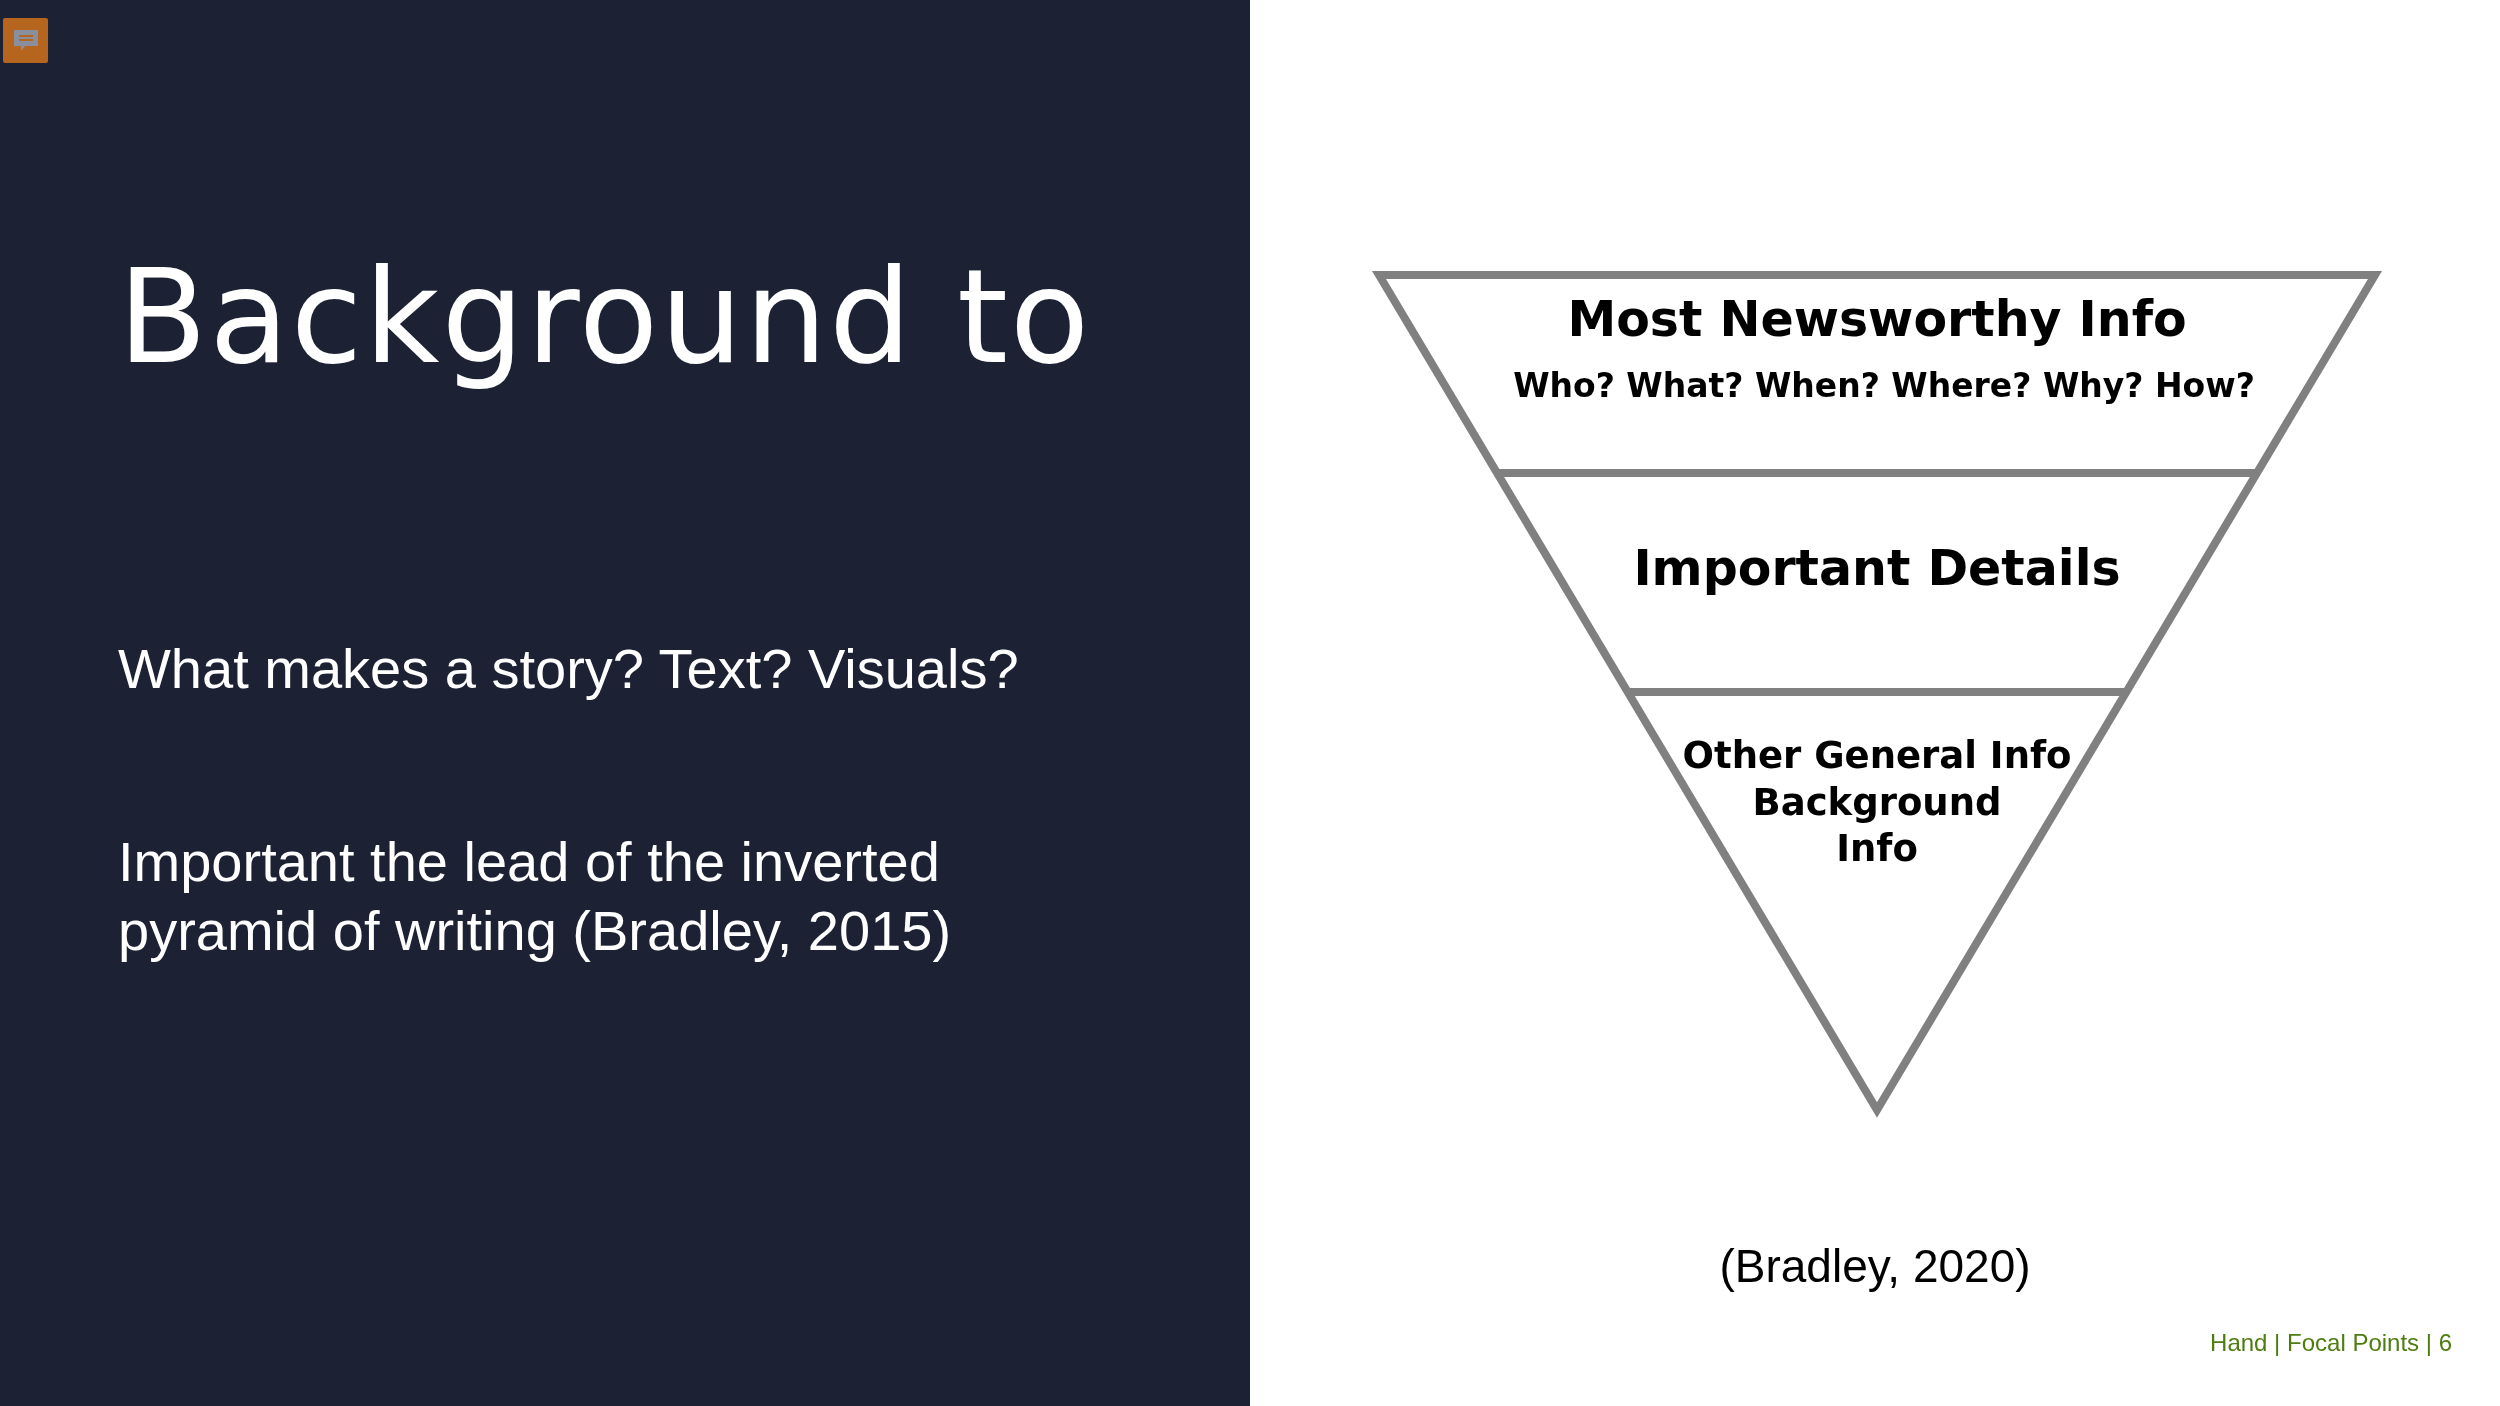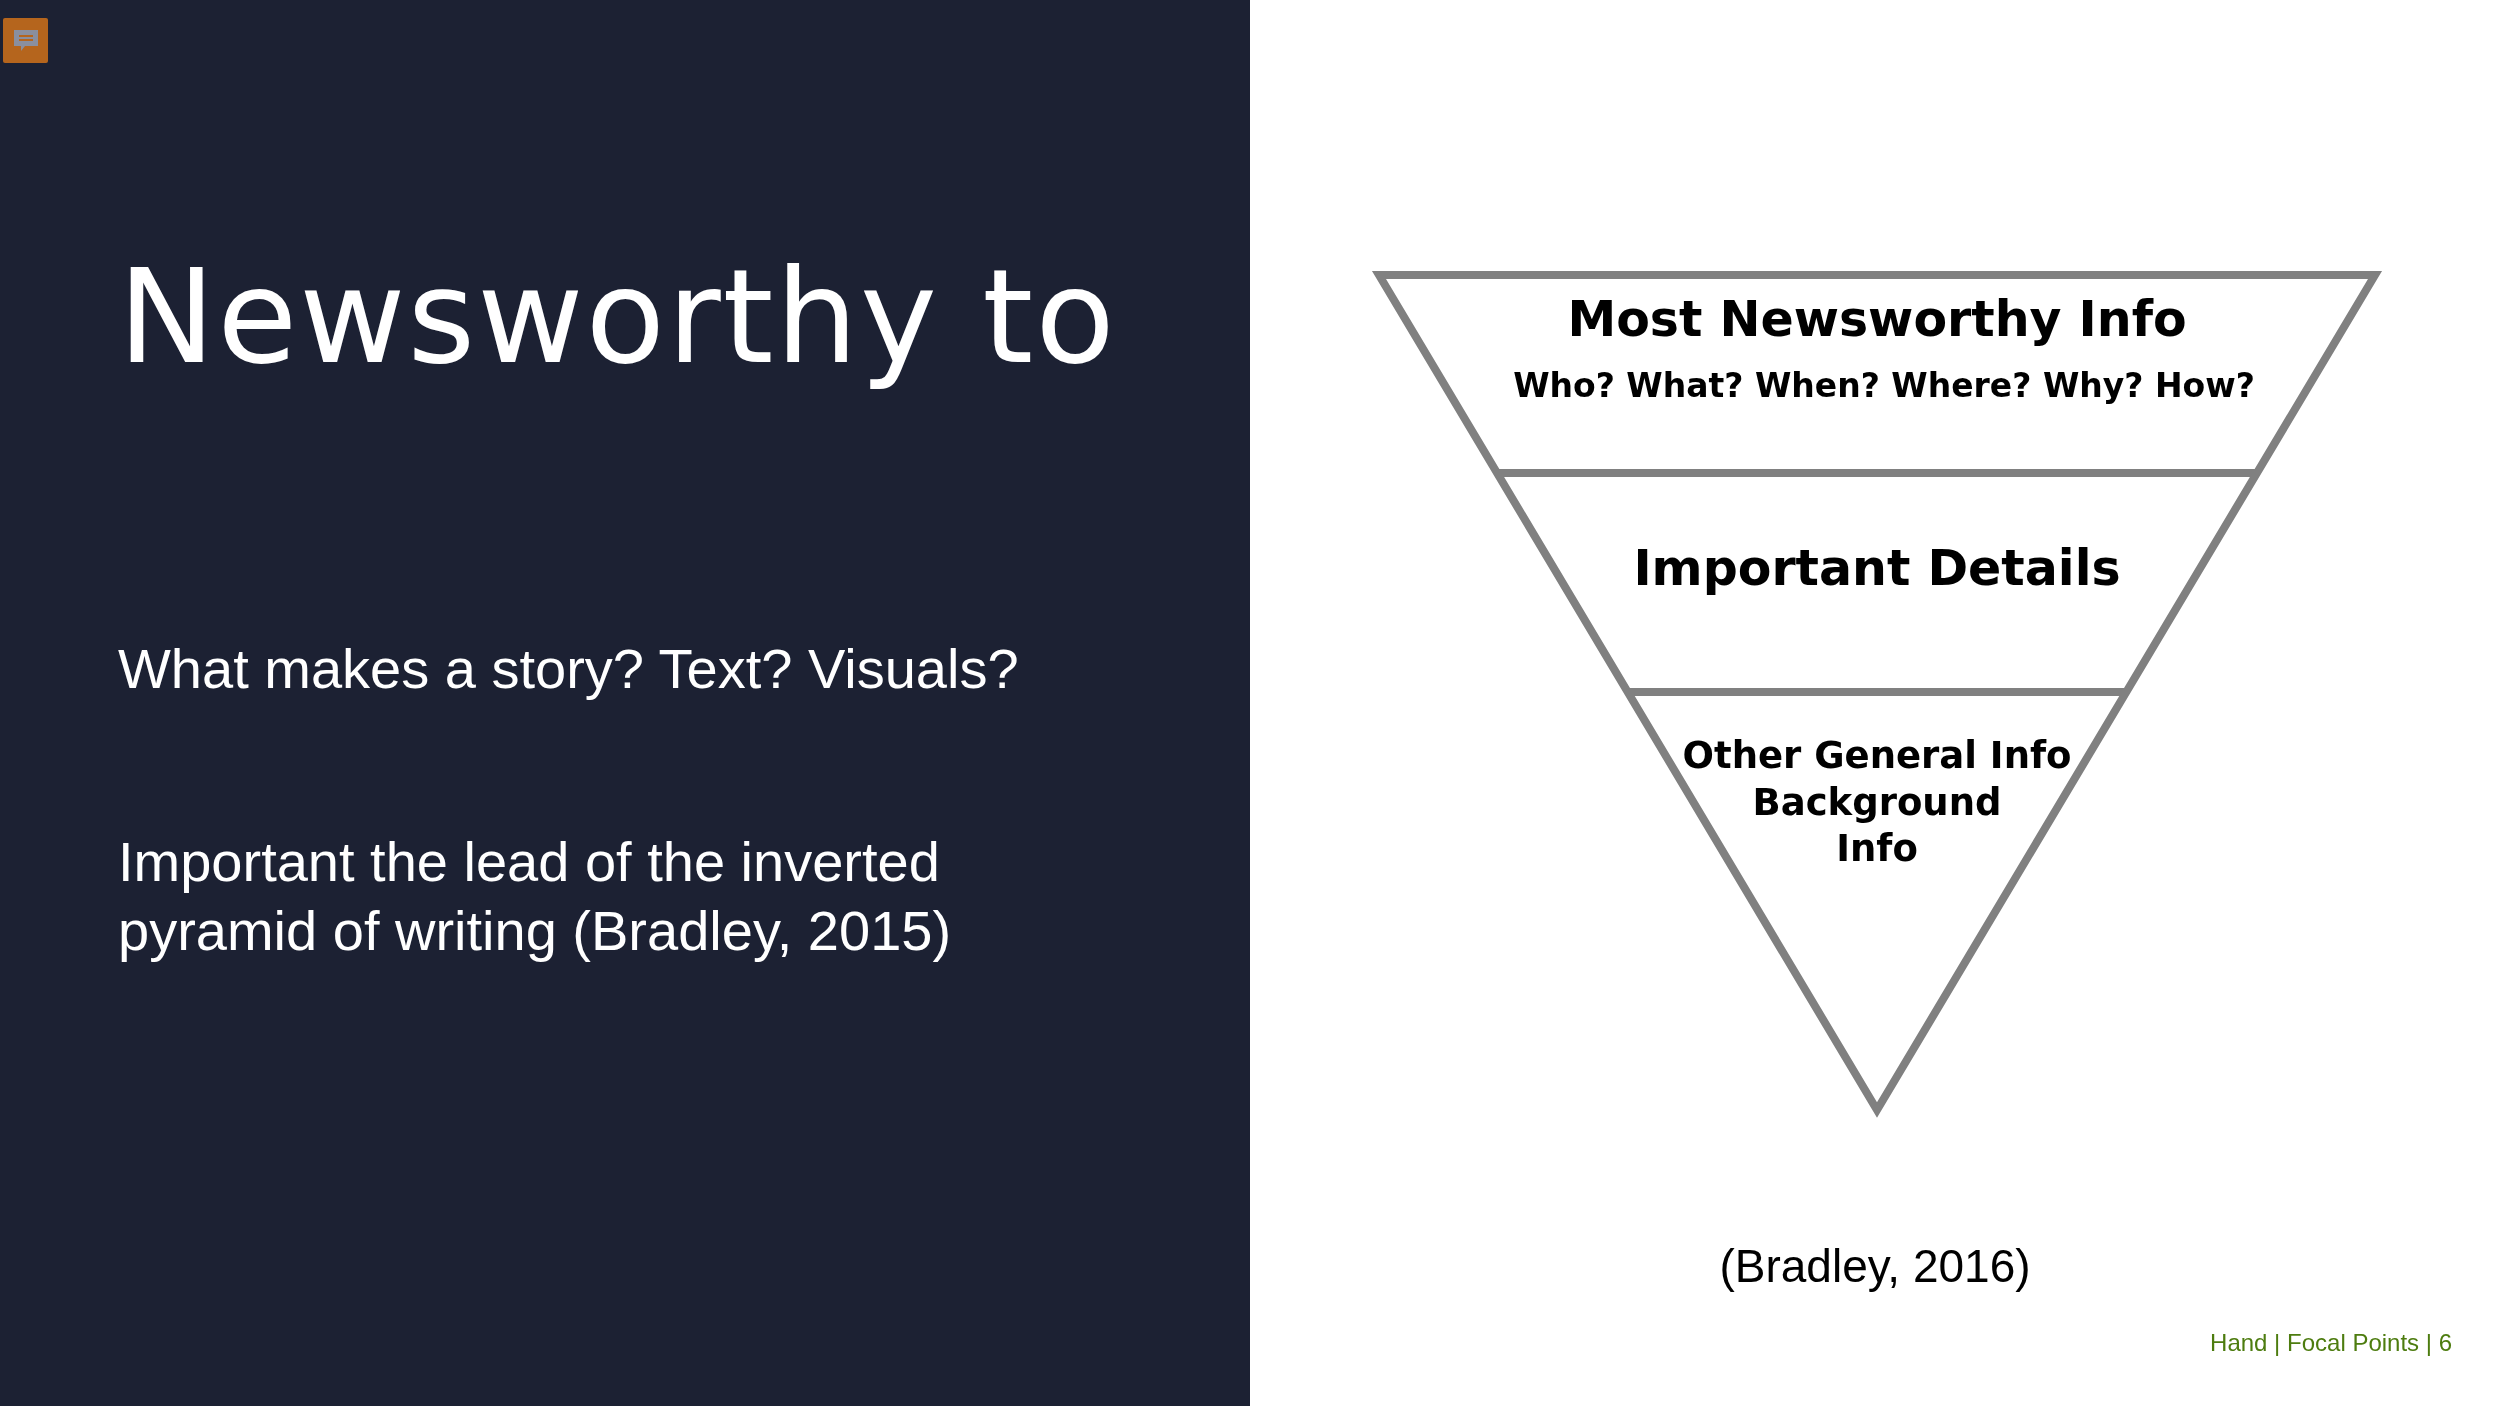--- a/index.html
+++ b/index.html
@@ -109,21 +109,21 @@
 
     <div class="comment-icon">
       <svg width="30" height="30" viewBox="0 0 30 30">
         <path d="M3 4 H27 V20 H14 L10 25 L10 20 H3 Z" fill="#8a8f9e" stroke="none"></path>
         <rect x="8" y="9" width="14" height="2" fill="#b5651d"></rect>
         <rect x="8" y="13" width="14" height="2" fill="#b5651d"></rect>
       </svg>
     </div>
 
     <h1 class="title">
-      <span>Newsworthy to</span><br>
+      <span>Background to</span><br>
     </h1>
 
     <p class="body-text p1">
       <span>What makes a story? Text? Visuals?</span>
     </p>
 
     <p class="body-text p2">
       <span>Important the lead of the inverted</span><br>
       <span>pyramid of writing (Bradley, 2015)</span>
     </p>
@@ -144,16 +144,16 @@
     <text class="pyr-text" x="1877" y="336" text-anchor="middle" font-size="49">Most Newsworthy Info</text>
     <text class="pyr-text" x="1884" y="397" text-anchor="middle" font-size="33">Who? What? When? Where? Why? How?</text>
 
     <text class="pyr-text" x="1877" y="585" text-anchor="middle" font-size="49">Important Details</text>
 
     <text class="pyr-text" x="1877" y="768" text-anchor="middle" font-size="37">Other General Info</text>
     <text class="pyr-text" x="1877" y="815" text-anchor="middle" font-size="37">Background</text>
     <text class="pyr-text" x="1877" y="861" text-anchor="middle" font-size="37">Info</text>
   </svg>
 
-  <p class="citation">(Bradley, 2016)</p>
+  <p class="citation">(Bradley, 2020)</p>
 
   <p class="footer">Hand | Focal Points | 6</p>
 </div>
 
 </body></html>

